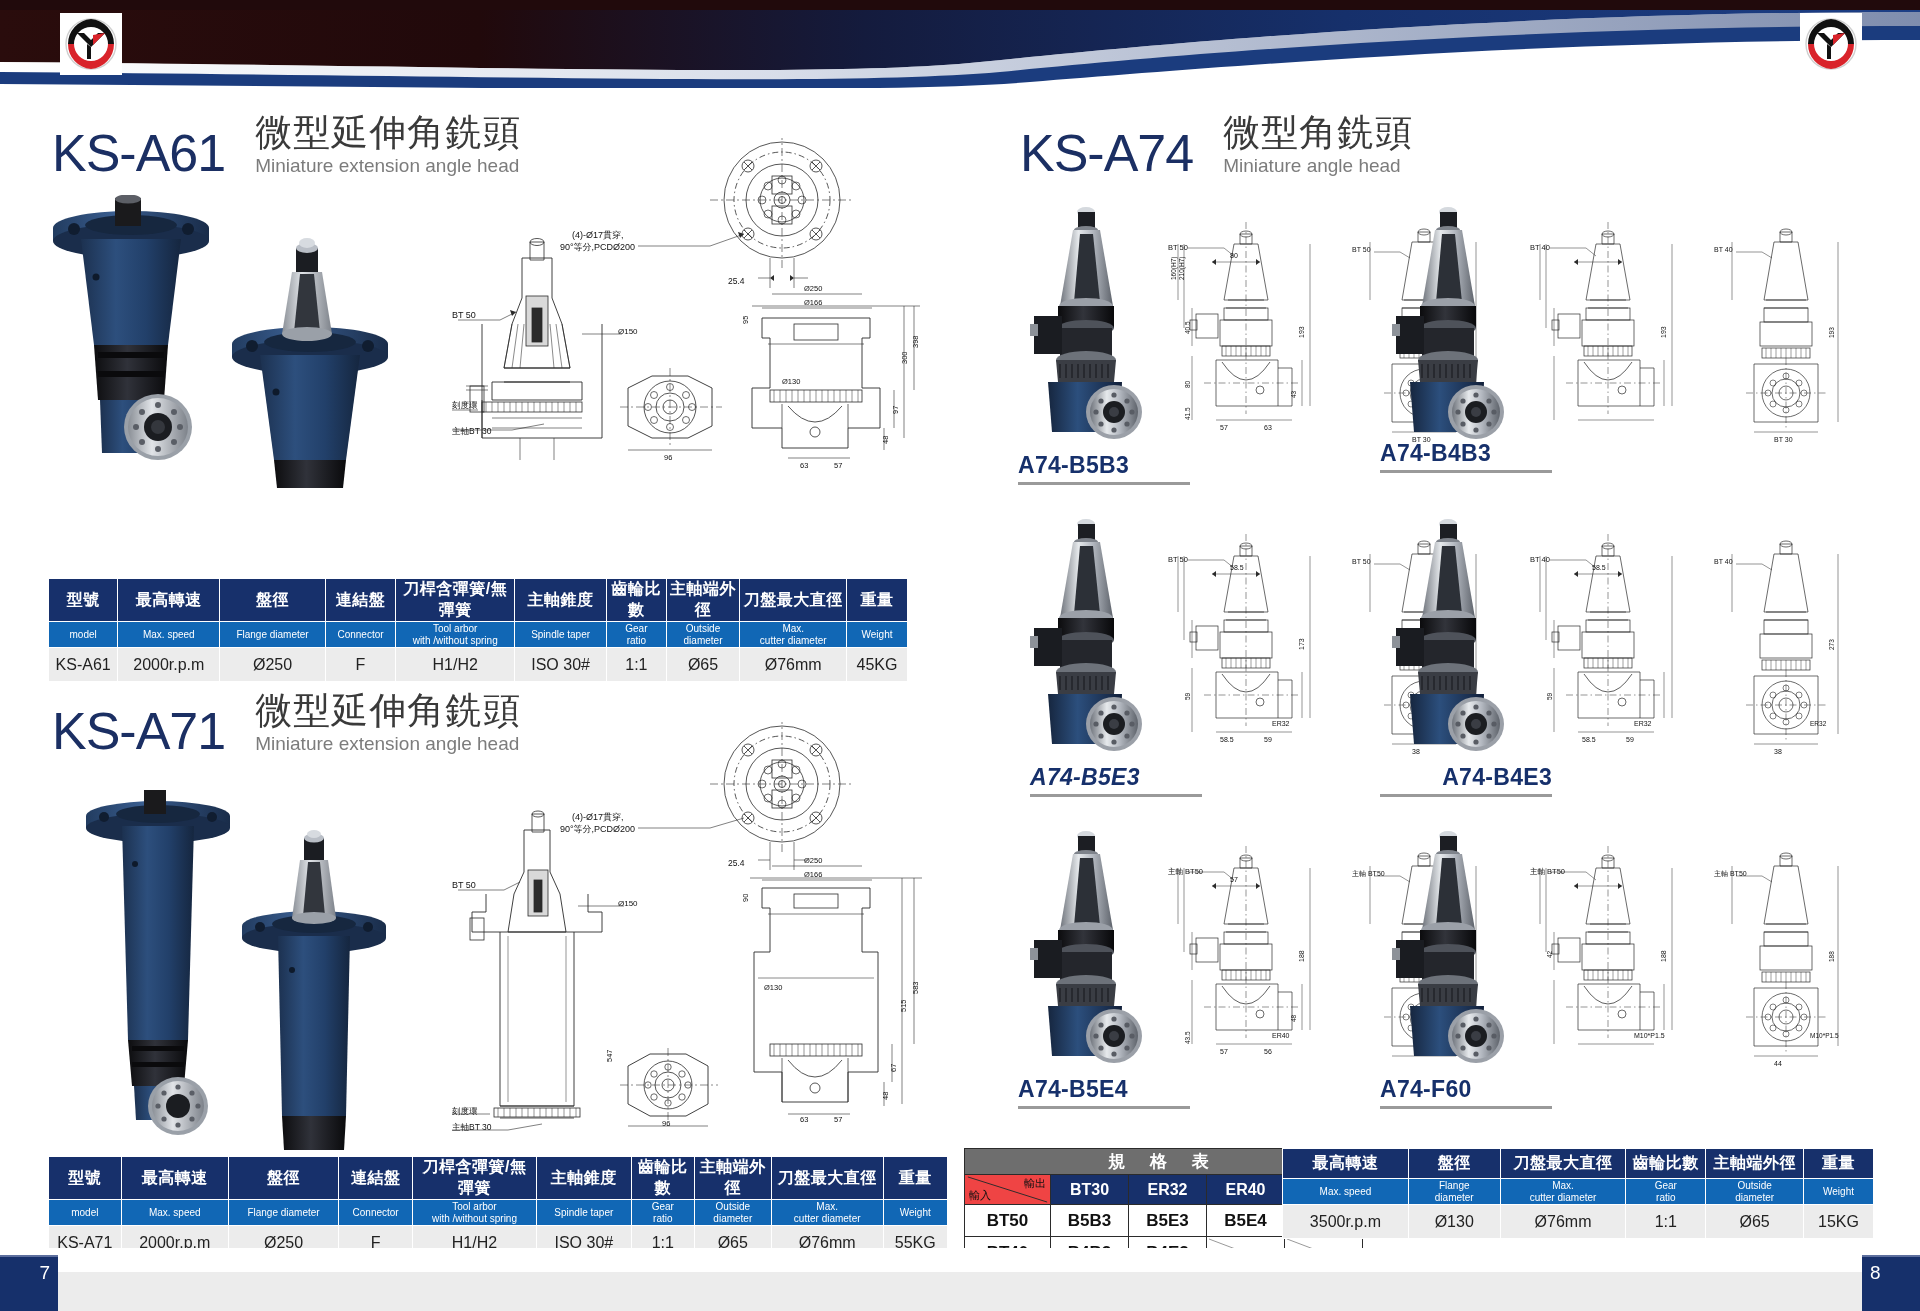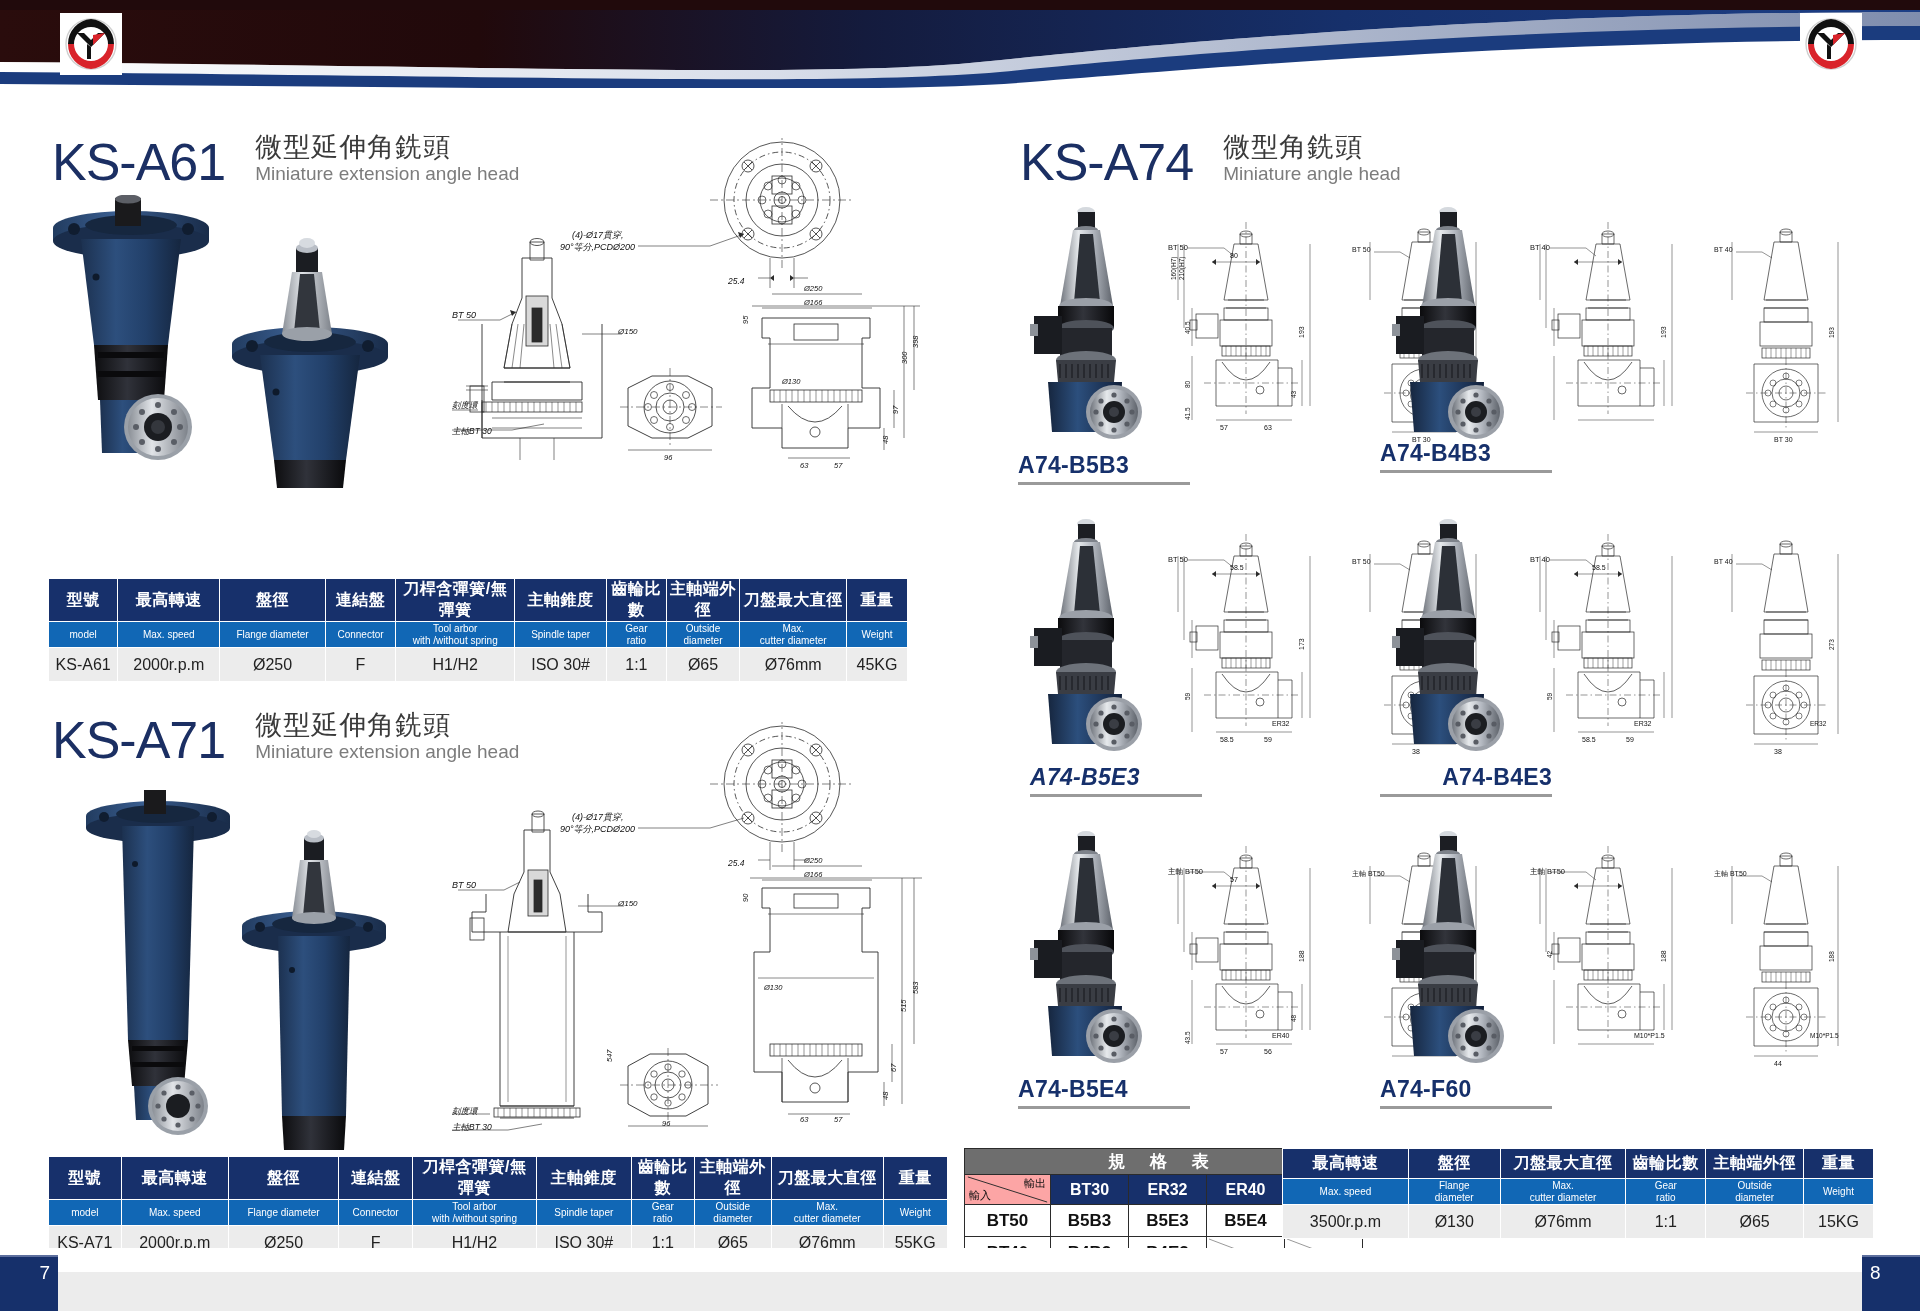--- a/index.html
+++ b/index.html
@@ -21,25 +21,25 @@
   .logo-box.right { left:1800px; }
   .logo-box svg { display:block; }
 
   
   .sec-title { position:absolute; display:flex; align-items:flex-end; }
   .sec-code {
     font-size:52px; font-weight:400; color:#1b2f63; letter-spacing:-1px;
     line-height:1; font-family:"Liberation Sans", sans-serif;
   }
   .sec-names { margin-left:30px; padding-bottom:2px; }
-  .sec-cn { font-size:27px; color:#3a3a3a; line-height:1.15; letter-spacing:1px;margin-top:20px; }
+  .sec-cn { font-size:37px; color:#3a3a3a; line-height:1.15; letter-spacing:1px; }
   .sec-en { font-size:19px; color:#7c7c7c; line-height:1.2; }
 
   
-  .figure { position:absolute;font-style:italic; }
+  .figure { position:absolute; }
   .figure svg { display:block; }
 
   
   table.spec {
     position:absolute;
     border-collapse:collapse;
     font-family:"Liberation Sans", sans-serif;
   }
   table.spec th, table.spec td {
     border:1px solid #ffffff;
@@ -69,21 +69,21 @@
   }
   table.matrix td, table.matrix th { border:1px solid #2b2b2b; text-align:center; vertical-align:middle; }
   table.matrix .m-title {
     background:#6e6e6e; color:#ffffff; font-size:17px; font-weight:700;
     height:26px; letter-spacing:10px;
   }
   table.matrix .m-head {
     background:#17306b; color:#ffffff; font-size:16px; font-weight:700; height:30px;
   }
   table.matrix .m-corner {
-    background:#fca5a5; color:#111; font-size:11px; position:relative;
+    background:#ef4444; color:#111; font-size:11px; position:relative;
     width:86px; height:30px; padding:8px;
   }
   table.matrix .m-corner .ci { position:absolute; right:4px; top:1px; font-size:11px; }
   table.matrix .m-corner .co { position:absolute; left:4px; bottom:1px; font-size:11px; }
   table.matrix .m-corner .slash {
     position:absolute; left:0; top:0; width:100%; height:100%;
   }
   table.matrix .m-cell {
     background:#ffffff; color:#111; font-size:17px; font-weight:700; height:32px; width:78px;
   }

